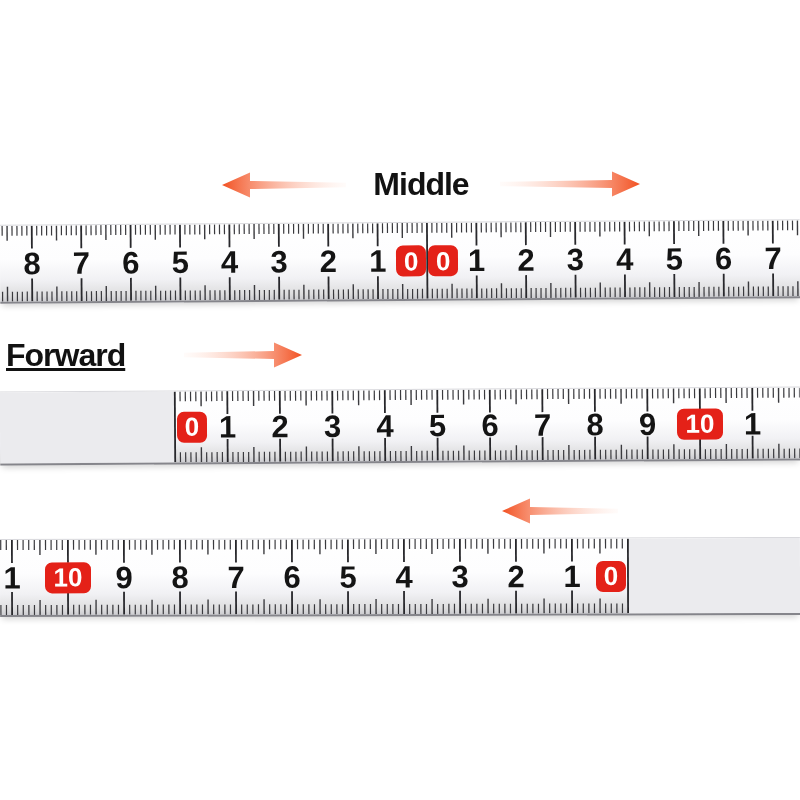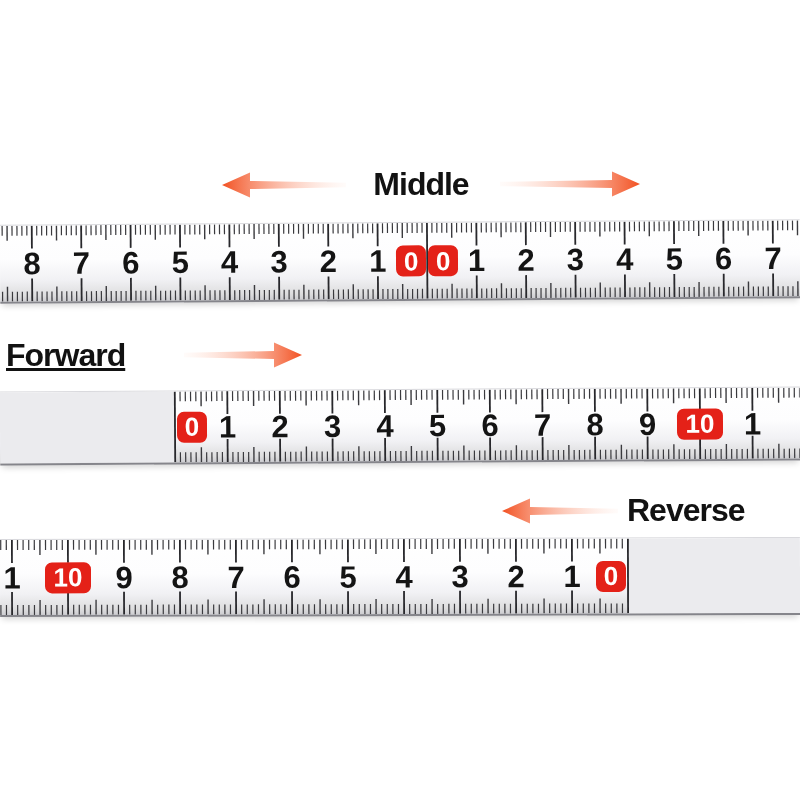--- a/index.html
+++ b/index.html
@@ -701,21 +701,20 @@
   <svg class="arrow" style="left:502px; top:496px;" width="116" height="30" viewBox="0 0 116 30">
     <defs>
       <linearGradient id="grad-arrow-4" x1="0" y1="0" x2="1" y2="0">
         <stop class="stop-solid" offset="0" stop-opacity="1" stop-color="#f25122"></stop>
         <stop class="stop-fade" offset="1" stop-opacity="0.08" stop-color="#ffd3c2"></stop>
       </linearGradient>
     </defs>
     <polygon fill="url(#grad-arrow-4)" points="116,12.8 28,11 28,2.5 0,15 28,27.5 28,19 116,17.2"></polygon>
   </svg>
 
-  <div class="section-label left-anchor" style="left: 627px; top: 510px; color: rgb(18, 18, 18);">Reverse</div>
 
   <div class="ruler" style="top: 538px; left: 0px; width: 800px; height: 78px; transform: rotate(-0.15deg);">
       <div class="blank" style="left: 628px; width: 172px; background: rgb(235, 235, 238);"></div>
       <svg width="800" height="75">
         <line x1="0.8000000000000682" y1="0" x2="0.8000000000000682" y2="10" stroke="#3a3a3e" stroke-width="1.2"></line>
         <line x1="0.8000000000000682" y1="65" x2="0.8000000000000682" y2="75" stroke="#3a3a3e" stroke-width="1.2"></line>
         <line x1="6.400000000000091" y1="0" x2="6.400000000000091" y2="10" stroke="#3a3a3e" stroke-width="1.2"></line>
         <line x1="6.400000000000091" y1="65" x2="6.400000000000091" y2="75" stroke="#3a3a3e" stroke-width="1.2"></line>
         <line x1="12" y1="0" x2="12" y2="23" stroke="#28282c" stroke-width="1.8"></line>
         <line x1="12" y1="52" x2="12" y2="75" stroke="#28282c" stroke-width="1.8"></line>

